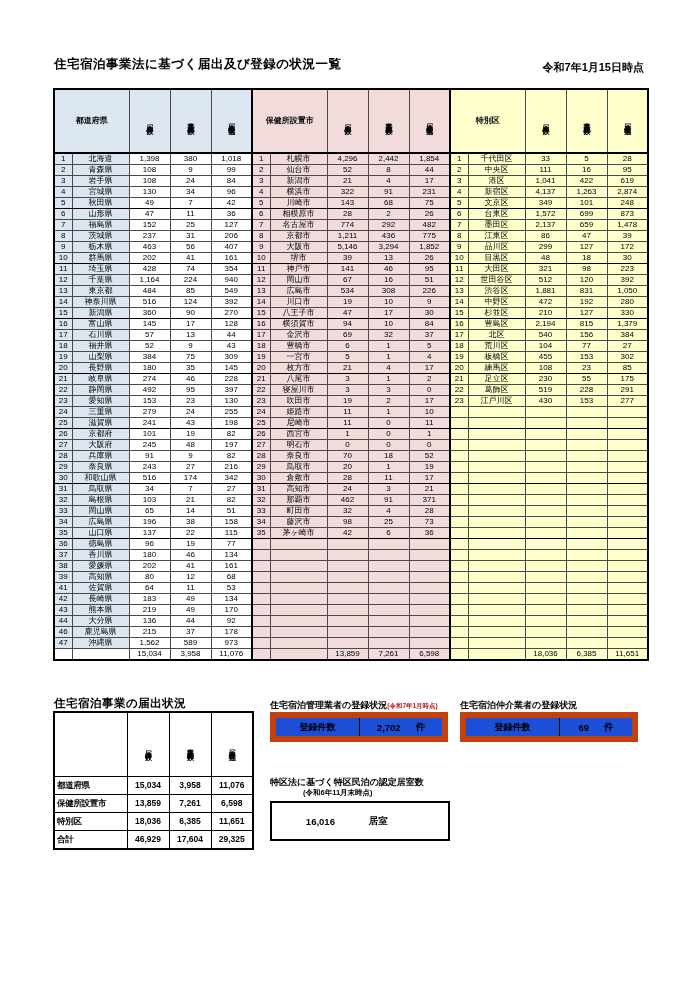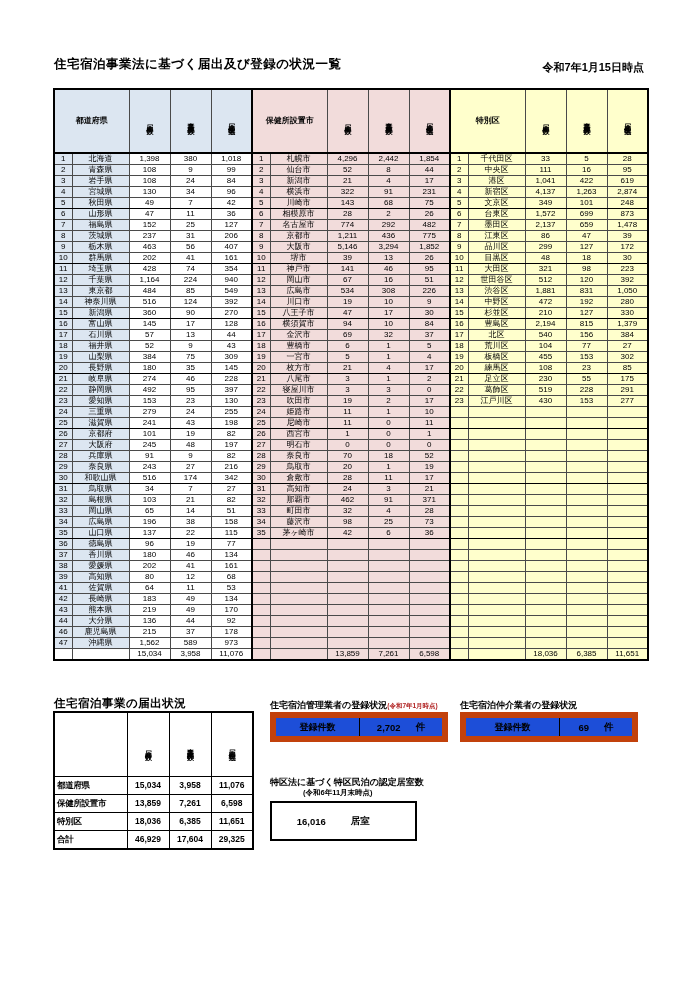--- a/index.html
+++ b/index.html
@@ -65,21 +65,21 @@
   .regbox .lbl{
     border-right:1px solid #000;display:flex;align-items:center;justify-content:center;
     font-size:9px;font-weight:bold;
   }
   .regbox .valwrap{
     flex:1;display:flex;align-items:center;justify-content:center;gap:15px;
     font-size:9.5px;font-weight:bold;
   }
   .tokku-sub{position:absolute;font-size:7.5px;font-weight:bold;}
   .tokkubox{
-    position:absolute;left:270px;top:801px;width:147px;height:40px;border:2px solid #000;
+    position:absolute;left:270px;top:801px;width:180px;height:40px;border:2px solid #000;
     display:flex;align-items:center;background:#fff;font-size:9.5px;font-weight:bold;
   }
   .tokkubox .tval{width:55%;text-align:center;}
   .tokkubox .tunit{width:45%;text-align:left;}
 </style>
 </head>
 <body>
 
 <div class="doc-title">住宅宿泊事業法に基づく届出及び登録の状況一覧</div>
 <div class="doc-date">令和7年1月15日時点</div>

